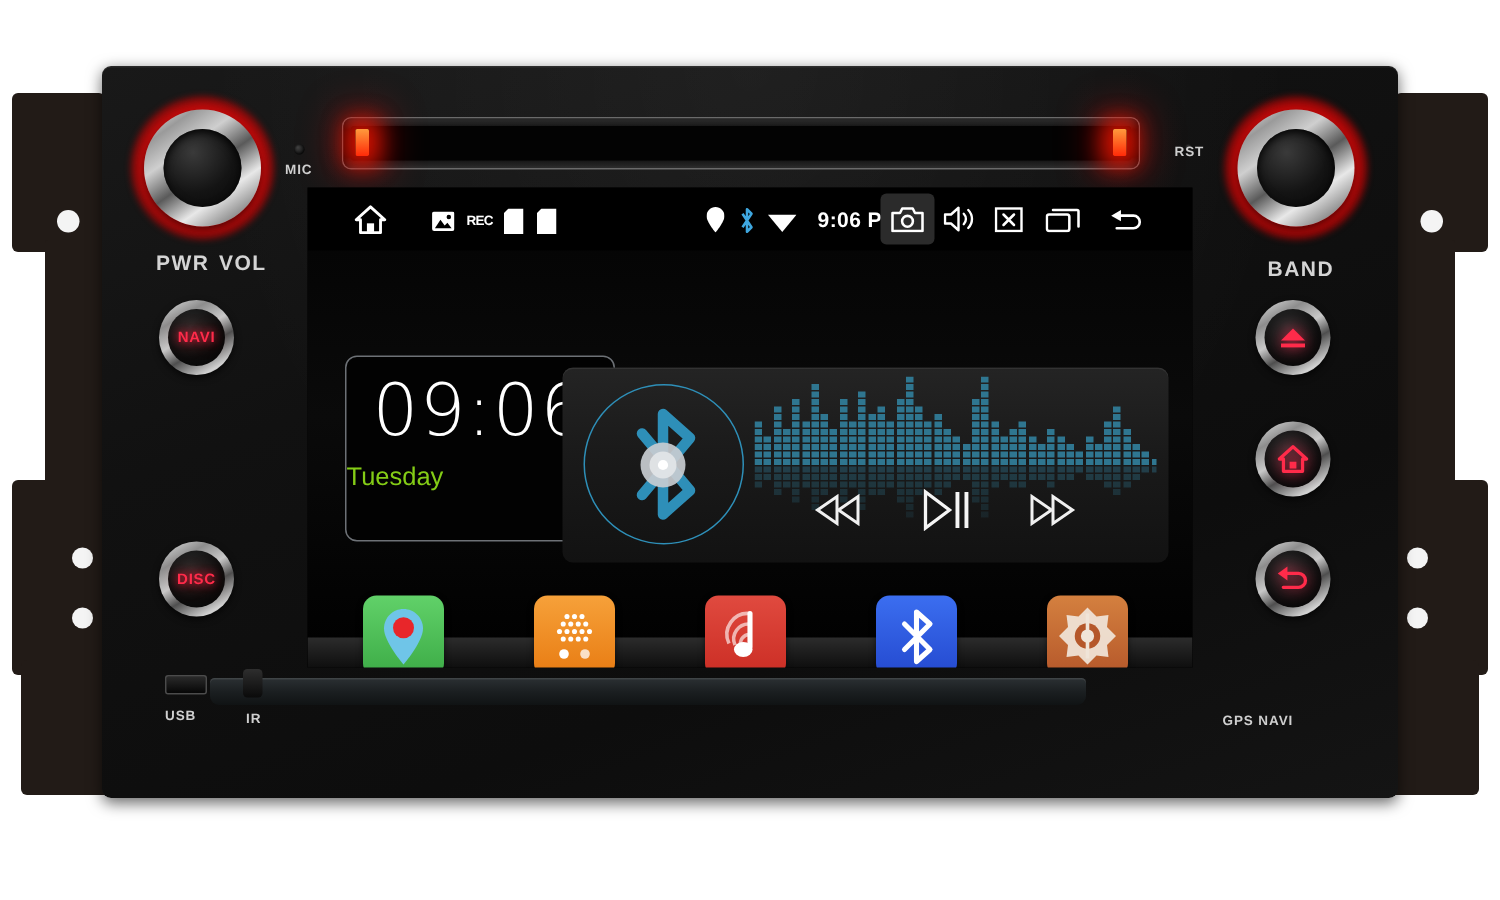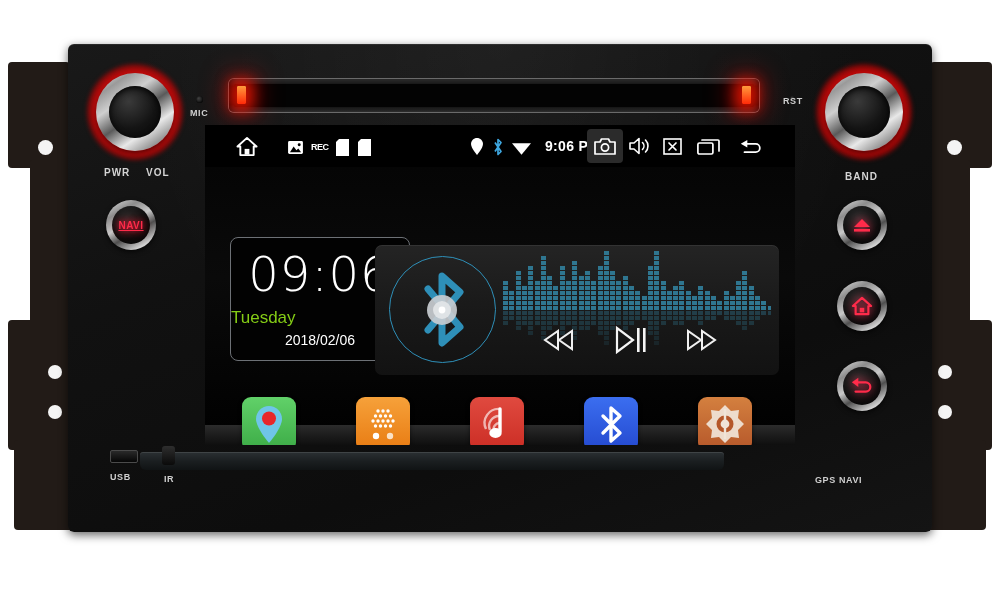--- a/index.html
+++ b/index.html
@@ -52,31 +52,31 @@
   .knob-ring{
     position:absolute;left:9px;top:9px;width:78px;height:78px;border-radius:50%;
     background:linear-gradient(145deg,#f2f2f2 0%,#9a9a9a 18%,#cfcfcf 34%,#5a5a5a 52%,#e8e8e8 70%,#8f8f8f 86%,#d8d8d8 100%);
     box-shadow:0 2px 4px rgba(0,0,0,.6);
   }
   .knob-face{
     position:absolute;left:22px;top:22px;width:52px;height:52px;border-radius:50%;
     background:radial-gradient(circle at 38% 30%,#3a3a3a,#141414 55%,#050505 100%);
     box-shadow:inset 0 2px 6px rgba(0,0,0,.9);
   }
-  .knob-label{position:absolute;color:#d4d4d4;font-size:10px;font-weight:bold;letter-spacing:1px;}
+  .knob-label{position:absolute;color:#d4d4d4;font-size:14px;font-weight:bold;letter-spacing:1px;}
 
   
   .rbtn{position:absolute;width:50px;height:50px;border-radius:50%;
     background:linear-gradient(150deg,#e6e6e6 0%,#8d8d8d 25%,#c9c9c9 45%,#4f4f4f 62%,#d2d2d2 85%,#7c7c7c 100%);
     box-shadow:0 2px 5px rgba(0,0,0,.65);}
   .rbtn .face{position:absolute;left:6px;top:6px;right:6px;bottom:6px;border-radius:50%;
     background:radial-gradient(circle at 40% 32%,#2c2c2c,#0d0d0d 60%,#030303 100%);
     display:flex;align-items:center;justify-content:center;}
   .rbtn .txt{color:#ff2b4a;font-size:10px;font-weight:bold;letter-spacing:.5px;
-    text-shadow:0 0 6px rgba(255,30,60,.95),0 0 12px rgba(255,0,40,.6);text-decoration:underline;}
+    text-shadow:0 0 6px rgba(255,30,60,.95),0 0 12px rgba(255,0,40,.6);}
   .rbtn .gl{filter:drop-shadow(0 0 5px rgba(255,40,80,.9));}
 
   
   #screen{position:absolute;left:205px;top:125px;width:590px;height:320px;background:#000;overflow:hidden;}
   #statusbar{position:absolute;left:0;top:0;width:100%;height:42px;background:#000;}
   .sb-icon{position:absolute;color:#fff;}
   .sb-time{position:absolute;color:#fff;font-size:14px;font-weight:bold;letter-spacing:.3px;}
   .camera-hl{position:absolute;background:#2b2b2b;border-radius:4px;}
 
   #wallpaper{position:absolute;left:0;top:42px;width:100%;height:278px;
@@ -161,20 +161,25 @@
     <div class="knob-face"></div>
   </div>
   <div class="knob-label" style="left:104px;top:167px;">PWR</div>
   <div class="knob-label" style="left:146px;top:167px;">VOL</div>
 
   <div class="rbtn" style="left:106px;top:200px;">
     <div class="face">
       <span class="txt">NAVI</span>
     </div>
   </div>
+  <div class="rbtn" style="left:106px;top:361px;">
+    <div class="face">
+      <span class="txt">DISC</span>
+    </div>
+  </div>
 
   <div class="knob-wrap" style="left:816px;top:64px;">
     <div class="knob-glow"></div>
     <div class="knob-ring"></div>
     <div class="knob-face"></div>
   </div>
   <div class="knob-label" style="left:845px;top:171px;">BAND</div>
 
   <div class="rbtn" style="left:837px;top:200px;">
     <div class="face">
@@ -265,21 +270,20 @@
         <path d="M6 5 H19 a4.5 4.5 0 0 1 0 9 H7" fill="none" stroke="#fff" stroke-width="1.9" stroke-linecap="round"></path>
         <polygon points="10,1 10,9 3,5" fill="#fff"></polygon>
       </svg>
     </div>
 
     <div id="wallpaper">
 
       <div id="clockwidget">
         <div class="clk-time">09:06</div>
         <div class="clk-day">Tuesday</div>
-        <div class="clk-date">2018/02/06</div>
       </div>
 
       <div id="btplayer">
 
         <div id="btlogo">
           <svg width="105" height="105" viewBox="0 0 105 105">
             <path d="M38 32 L70 70 L52 86 V19 L70 35 L38 73" fill="none" stroke="#2e8fb8" stroke-width="7" stroke-linejoin="round" stroke-linecap="round"></path>
             <circle cx="52" cy="53" r="15" fill="#c8ccd0" opacity=".92"></circle>
             <circle cx="52" cy="53" r="9" fill="#e3e6e8" opacity=".9"></circle>
             <circle cx="52" cy="53" r="3.4" fill="#ffffff"></circle>

